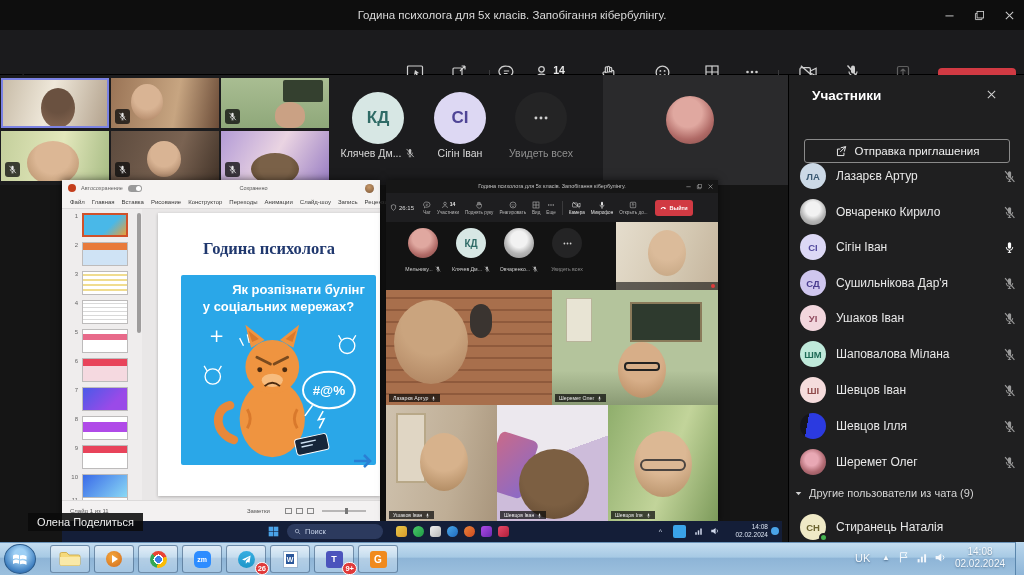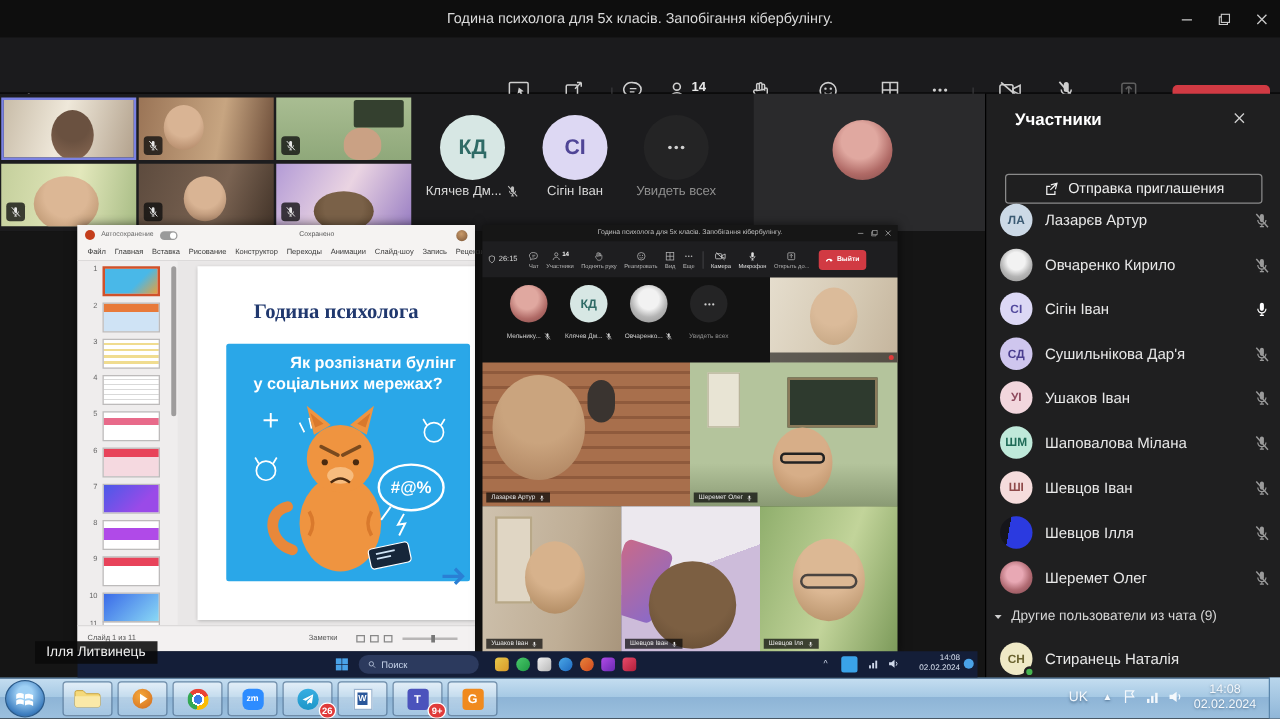--- a/index.html
+++ b/index.html
@@ -381,21 +381,21 @@
       <span>Увидеть всех</span>
     </div>
 
     <div class="abs" style="left:603px;top:0;width:185px;height:110px;background:#2a2a2c;">
       <div class="avcirc" style="position:absolute;left:63px;top:21px;width:48px;height:48px;background:radial-gradient(circle at 45% 35%,#e0a8a0 0 35%,#b06a66 65%,#7a4644);"></div>
     </div>
   </div>
 
   <div class="abs shared"></div>
 
-  <div class="abs nametag">Ілля Литвинець</div>
+  <div class="abs nametag">Олена Поделиться</div>
 
   <div class="abs ppt">
     <div class="ppt-tbar">
       <span style="width:8px;height:8px;border-radius:50%;background:#c43e1c;display:inline-block;"></span>
       <span class="as">Автосохранение</span>
       <span class="toggle"></span>
       <span style="flex:1;text-align:center;font-size:5.5px;color:#555;">Сохранено</span>
       <span style="width:9px;height:9px;border-radius:50%;background:radial-gradient(circle at 45% 35%,#c99a6a,#7a5436);display:inline-block;"></span>
     </div>
     <div class="ppt-ribbon">

